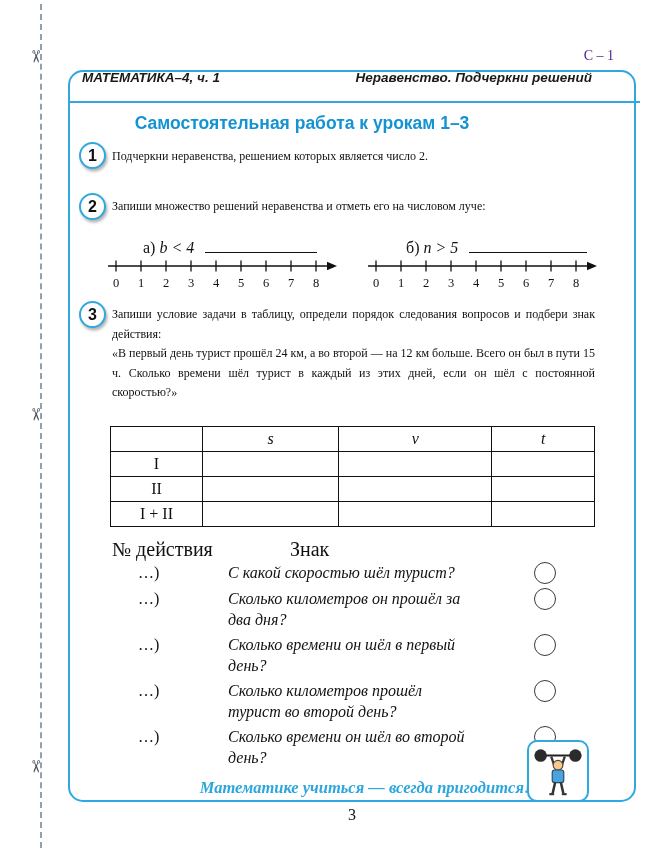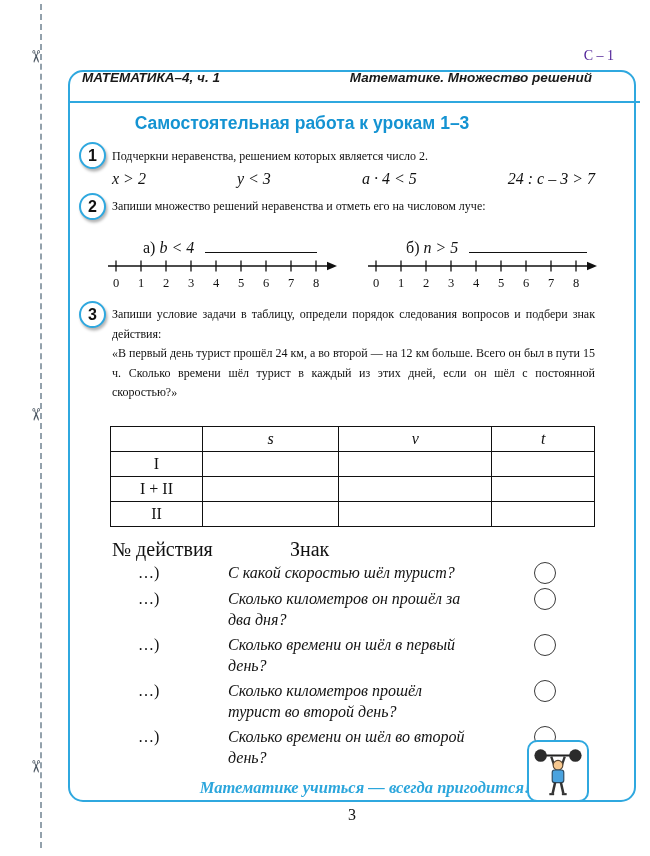--- a/index.html
+++ b/index.html
@@ -92,33 +92,27 @@
   <div class="scissors" style="top:46px">✂</div>
   <div class="scissors" style="top:404px">✂</div>
   <div class="scissors" style="top:756px">✂</div>
 
   <div class="corner">С – 1</div>
 
   <div class="sheet"></div>
 
   <div class="header">
     <span>МАТЕМАТИКА–4, ч. 1</span>
-    <span>Математике. Множество решений</span>
+    <span>Неравенство. Подчеркни решений</span>
   </div>
 
   <div class="title">Самостоятельная работа к урокам 1–3</div>
 
   <div class="tasknum" style="left:79px;top:142px">1</div>
   <div class="para oneline" style="left:112px;top:147px">Подчеркни неравенства, решением которых является число 2.</div>
-  <div class="items-row">
-    <span class="math">x &gt; 2</span>
-    <span class="math">y &lt; 3</span>
-    <span class="math">a · 4 &lt; 5</span>
-    <span class="math">24 : c – 3 &gt; 7</span>
-  </div>
 
   <div class="tasknum" style="left:79px;top:193px">2</div>
   <div class="para" style="left:112px;top:197px">Запиши множество решений неравенства и отметь его на числовом луче:</div>
 
   <div class="ab-group" style="left:112px;top:238px">
     <span>а)</span>
     <span class="math">b &lt; 4</span>
     <span class="blank" style="width:112px"></span>
   </div>
   <div class="ab-group" style="left:375px;top:238px">
@@ -188,27 +182,27 @@
       <th class="hdr">v</th>
       <th class="hdr">t</th>
     </tr>
     <tr>
       <td class="c0">I</td>
       <td></td>
       <td></td>
       <td></td>
     </tr>
     <tr>
+      <td class="c0">II</td>
+      <td></td>
+      <td></td>
+      <td></td>
+    </tr>
+    <tr>
       <td class="c0">I + II</td>
-      <td></td>
-      <td></td>
-      <td></td>
-    </tr>
-    <tr>
-      <td class="c0">II</td>
       <td></td>
       <td></td>
       <td></td>
     </tr>
   </tbody>
     </table>
 
   <div class="q-header">
     <span class="qh-num">№ действия</span>
     <span class="qh-sign">Знак</span>

